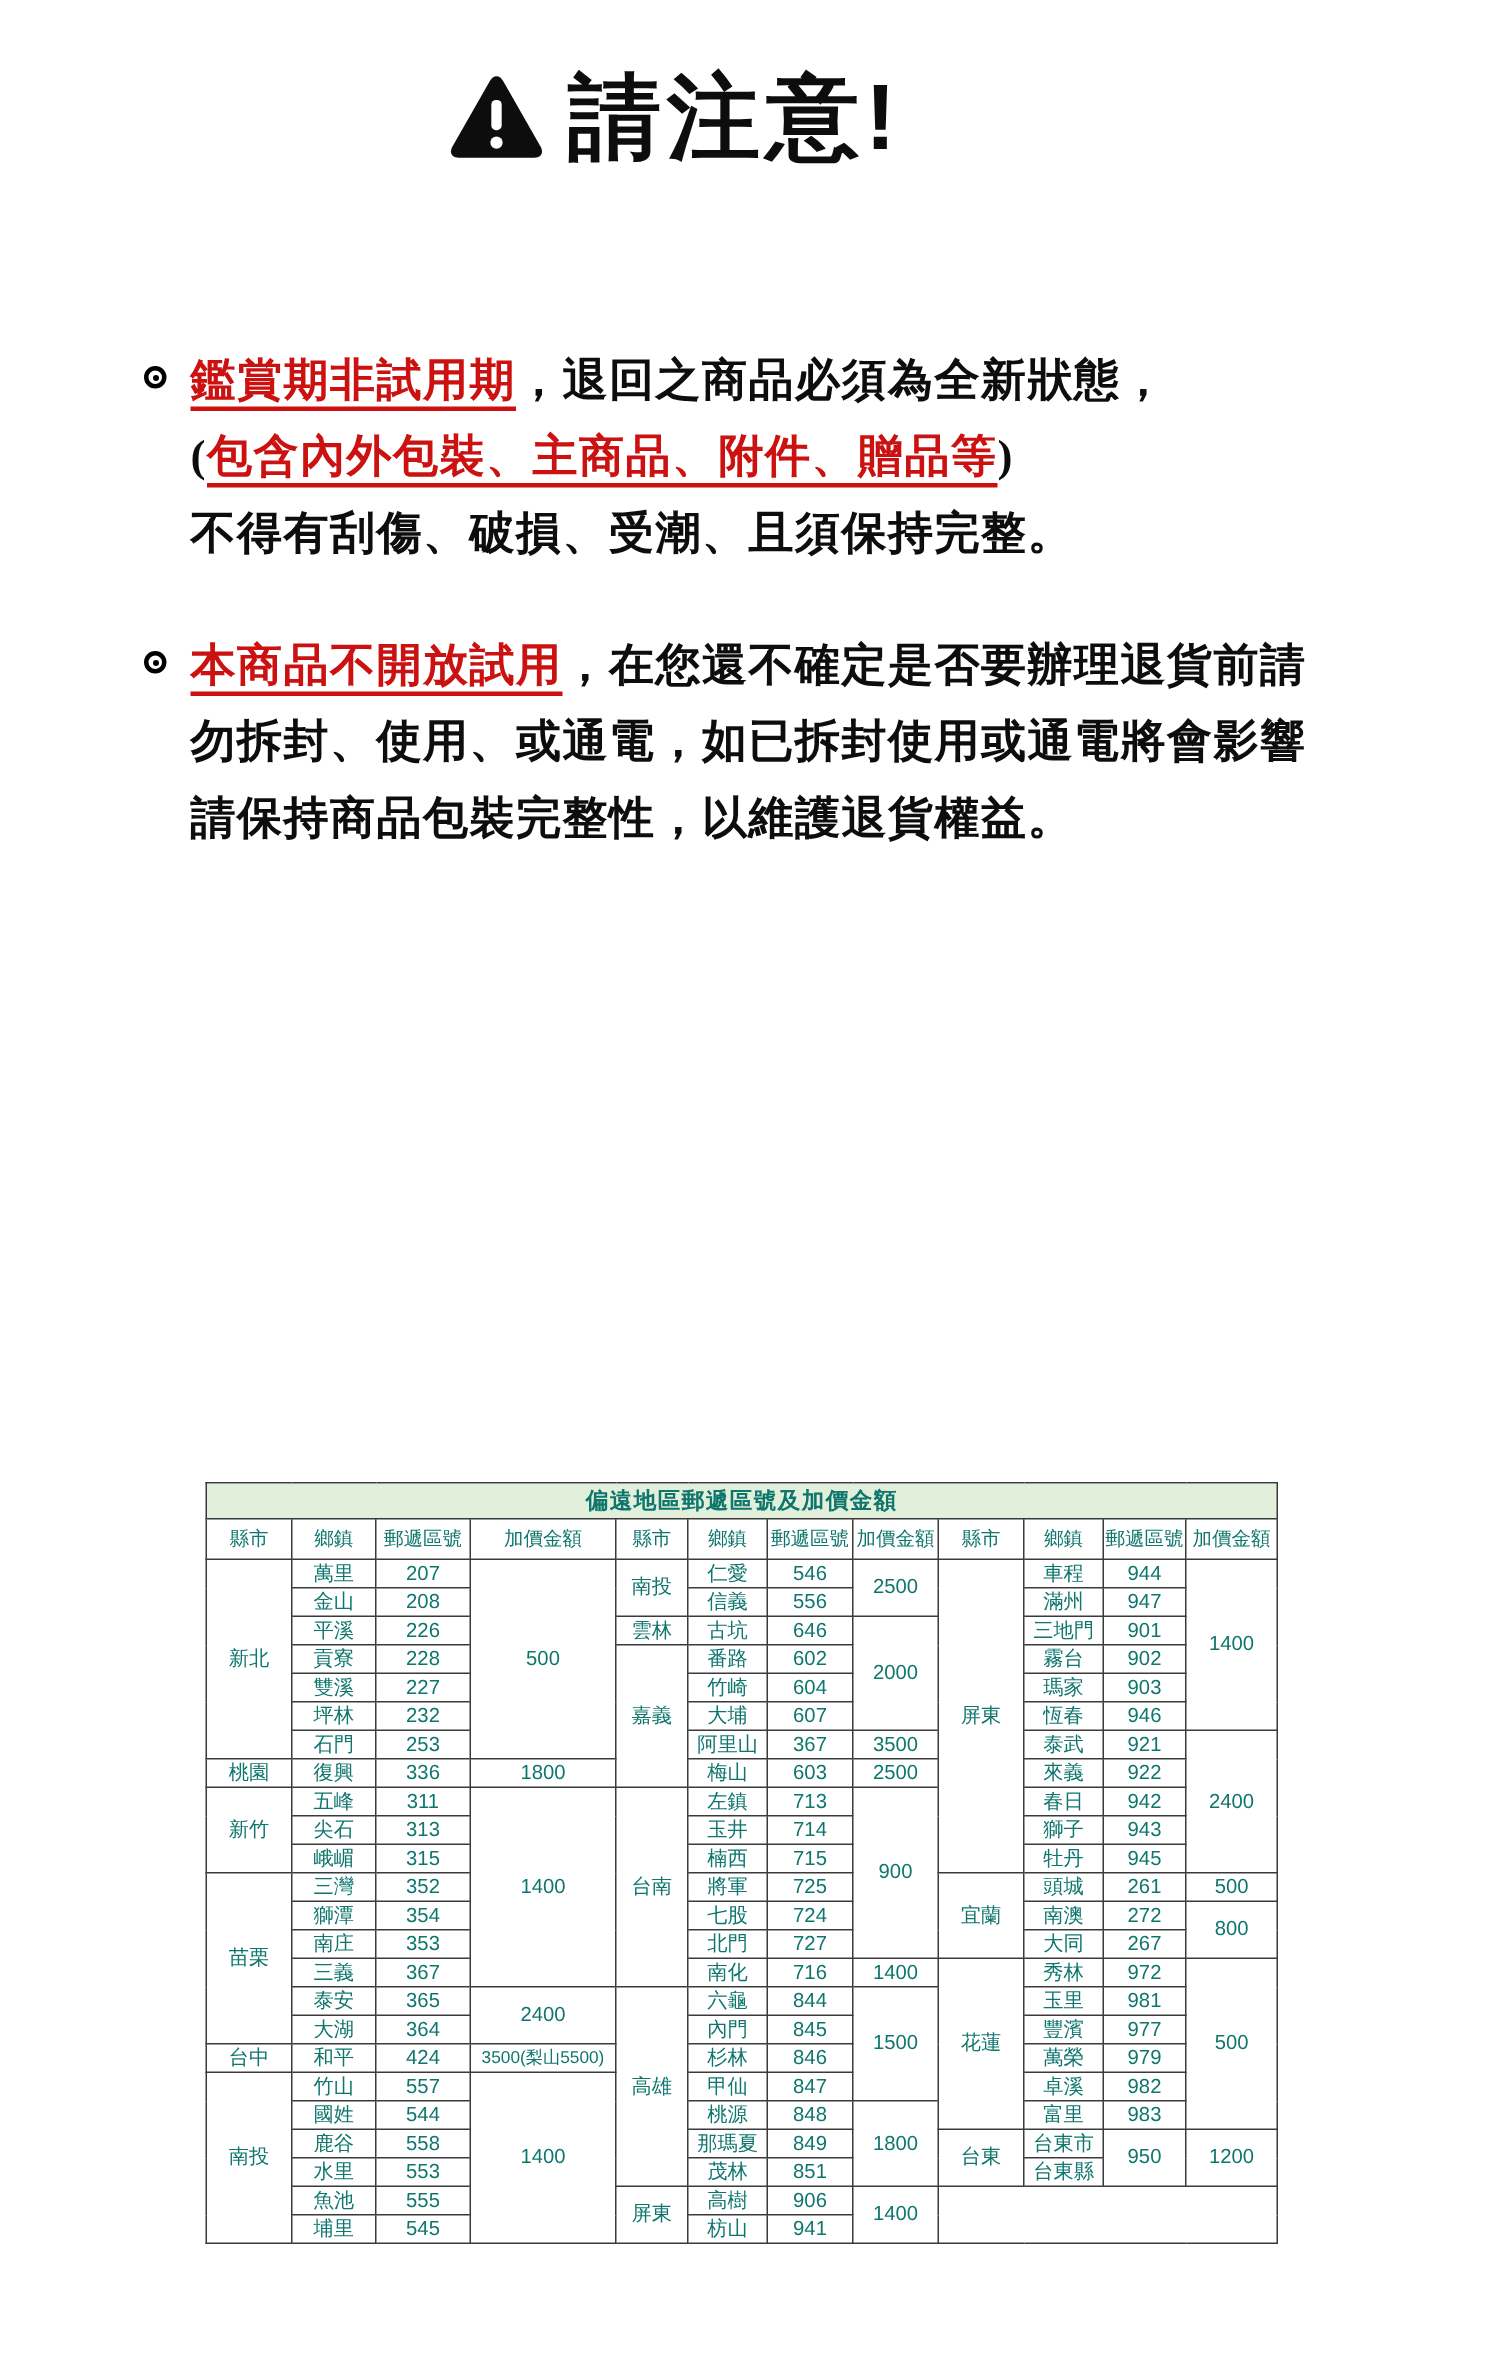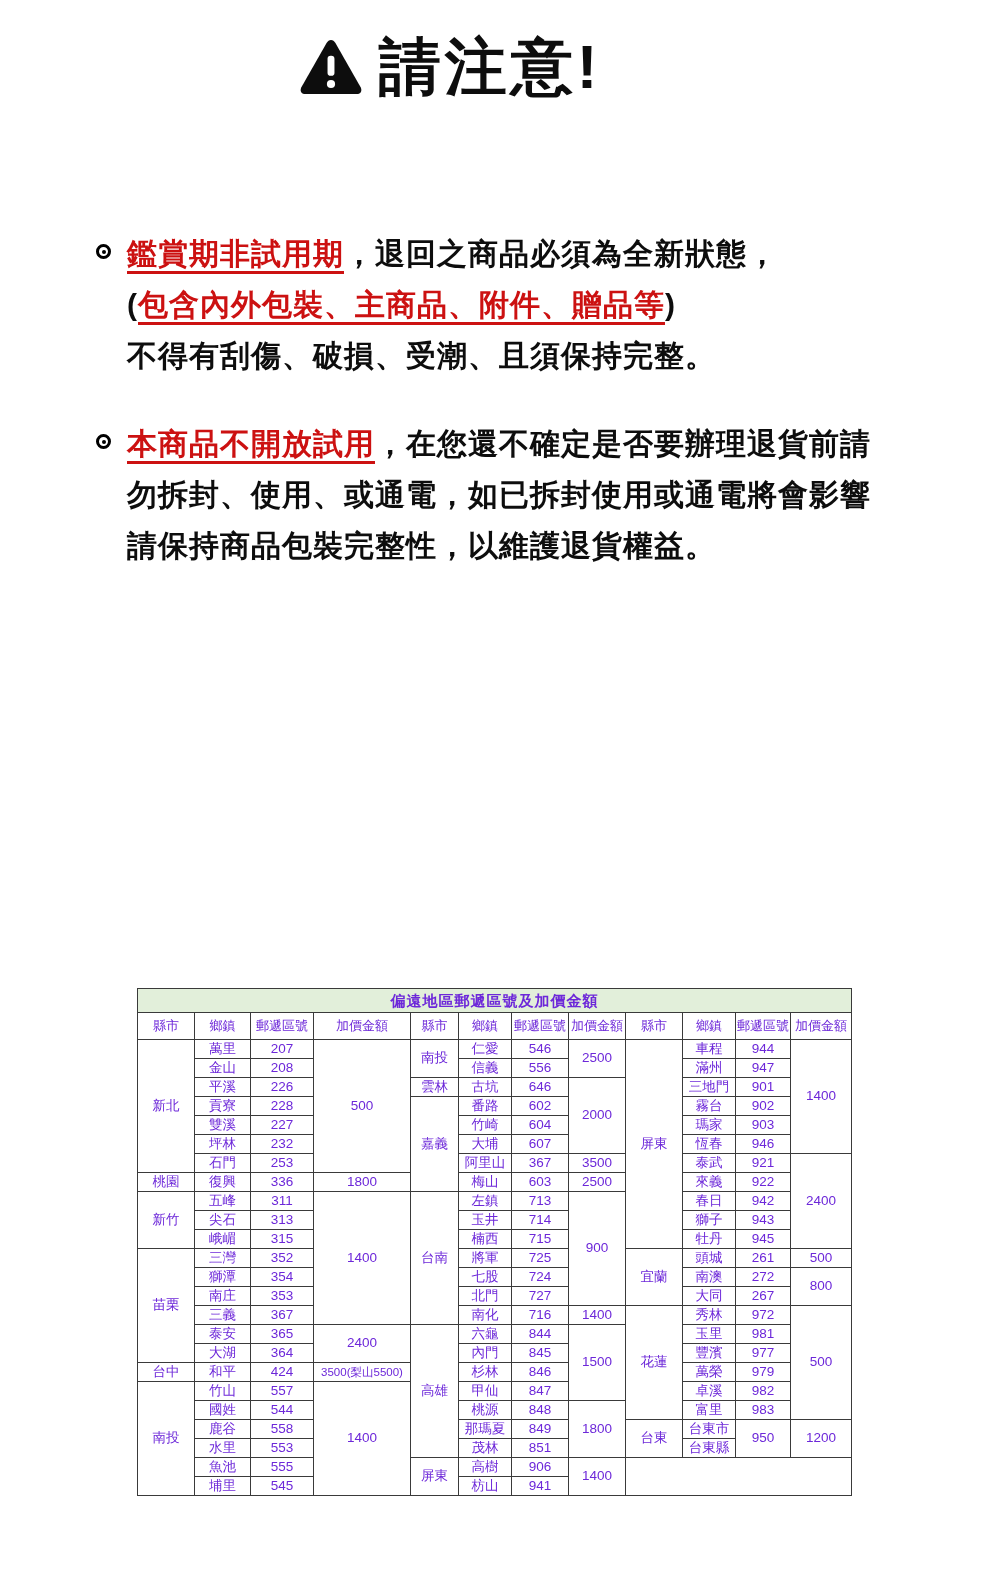--- a/index.html
+++ b/index.html
@@ -3,28 +3,28 @@
 <meta charset="utf-8">
 <style>
   html,body { margin:0; padding:0; background:#ffffff; }
   .page {
     position:relative; width:1000px; height:1584px; background:#fff;
     font-family:"Liberation Sans","DejaVu Sans",sans-serif; color:#0d0d0d;
     overflow:hidden;
   }
   
   .title-row {
-    position:absolute; top:25px; left:0; width:900px;
+    position:absolute; top:36px; left:0; width:900px;
     display:flex; align-items:center; justify-content:center; gap:16px;
   }
   .warn-icon { width:64px; height:58px; display:inline-block; }
   .title-text { font-size:62px; font-weight:700; letter-spacing:4px; }
 
   
-  .bullet { position:absolute; display:flex; align-items:flex-start; }
+  .bullet { position:absolute; display:flex; align-items:flex-start;font-family:Liberation Serif, serif; }
   .b1 { top:228px; left:96px; }
   .b2 { top:418px; left:96px; }
   .marker {
     flex:0 0 auto; width:15px; height:15px; border:3.5px solid #000;
     border-radius:50%; box-sizing:border-box; position:relative; margin:16px 16px 0 0;
   }
   .marker::after {
     content:""; position:absolute; left:50%; top:50%; width:4px; height:4px;
     margin:-2px 0 0 -2px; border-radius:50%; background:#000;
   }
@@ -38,21 +38,21 @@
     position:absolute; top:752px; left:0; width:1000px; text-align:center;
     font-size:35px; font-weight:700; line-height:52px; letter-spacing:1px;
   }
   .appliance .sub { margin-top:30px; }
   .appliance .sub span { font-size:35px; }
 
   
   .tablewrap { position:absolute; top:988px; left:137px; }
   table.surcharge {
     border-collapse:collapse; table-layout:fixed; width:714px;
-    font-size:13.5px; color:#6d28d9;
+    font-size:13.5px; color:#0f766e;
   }
   table.surcharge td, table.surcharge th {
     border:1px solid #3a3a3a; text-align:center; vertical-align:middle;
     padding:0; height:18px; line-height:1.05; overflow:hidden; font-weight:400;
   }
   tr.tbl-title-row th {
     background:#e2efda; font-weight:700; font-size:15px; height:23px; letter-spacing:1px;
   }
   tr.tbl-head-row th { font-size:13px; height:26px; }
   table.surcharge td.small { font-size:11.5px; }

